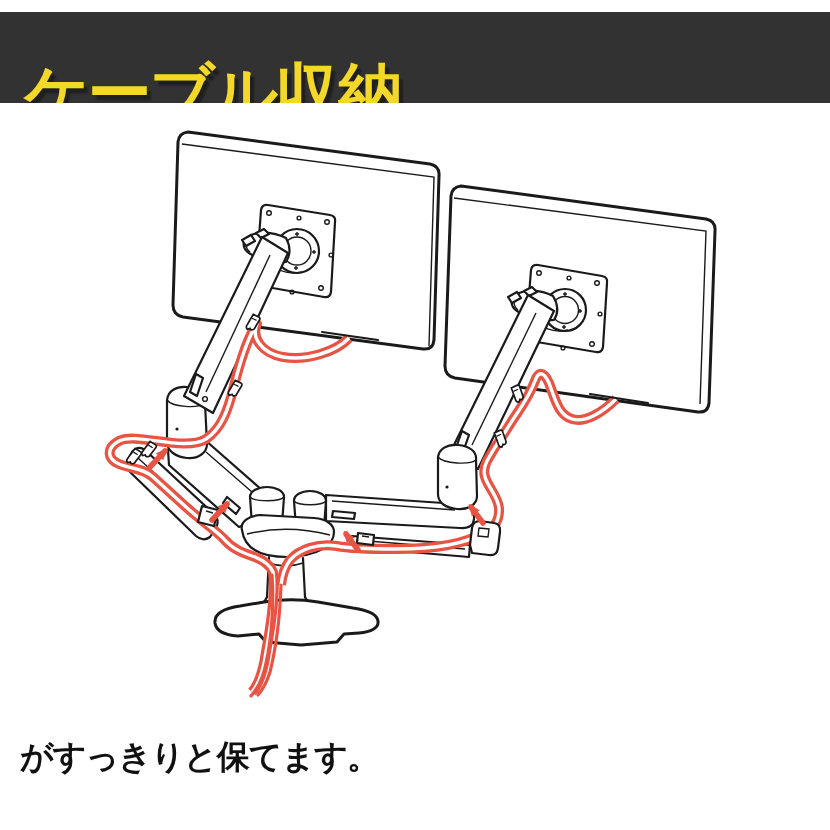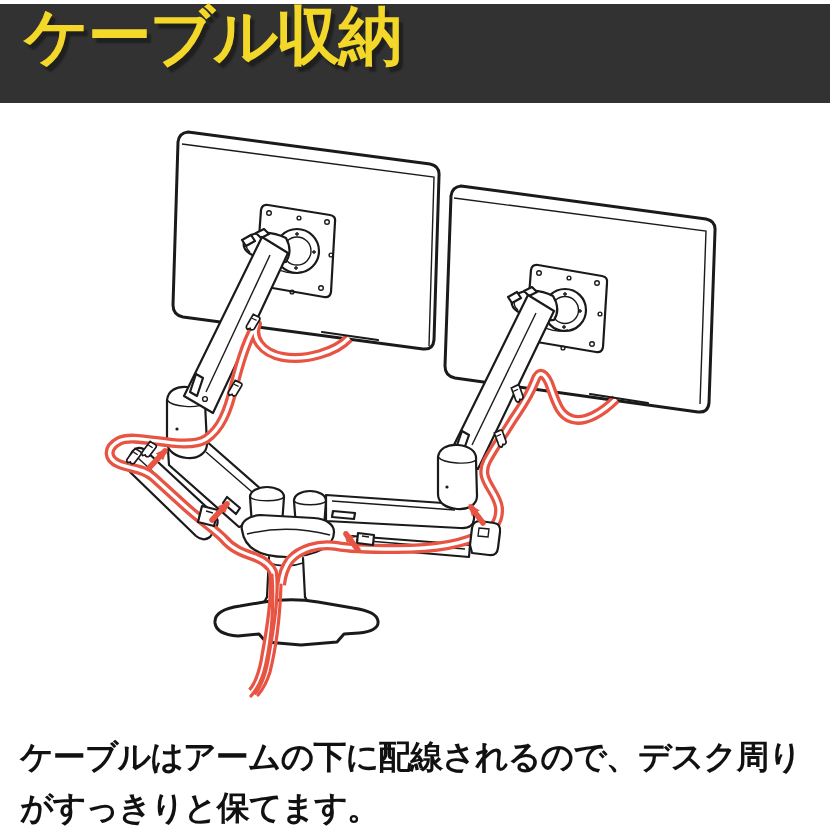--- a/index.html
+++ b/index.html
@@ -1,18 +1,18 @@
 <!DOCTYPE html>
 <html><head>
 <meta charset="utf-8">
 <style>
   html,body{margin:0;padding:0;background:#ffffff;}
   body{width:830px;height:830px;overflow:hidden;font-family:"Liberation Sans","DejaVu Sans",sans-serif;}
   .page{position:relative;width:830px;height:830px;background:#fff;}
-  .header{position:absolute;left:0;top:4px;width:830px;height:113px;background:#323232;display:flex;align-items:flex-start;}
+  .header{position:absolute;left:0;top:12px;width:830px;height:113px;background:#323232;display:flex;align-items:flex-end;}
   .header-title{
     margin-left:24px;
     font-size:64px;
     font-weight:900;
     color:#f3d829;
     letter-spacing:-2px;
     text-shadow:4px 5px 2px rgba(0,0,0,0.38);
     line-height:1;
     white-space:nowrap;
   }
@@ -189,17 +189,16 @@
       <g>
         <line class="arrow" x1="150" y1="467" x2="165" y2="451" marker-end="url(#ah)"></line>
         <line class="arrow" x1="212" y1="520" x2="227" y2="504" marker-end="url(#ah)"></line>
         <line class="arrow" x1="358" y1="550" x2="346" y2="534" marker-end="url(#ah)"></line>
         <line class="arrow" x1="483" y1="523" x2="471" y2="507" marker-end="url(#ah)"></line>
       </g>
     </svg>
   </div>
 
   <div class="caption">
-    <div>ケーブルはアームの下に配線されるので、デスク周り</div>
     <div>がすっきりと保てます。</div>
   </div>
 
 </div>
 
 </body></html>

